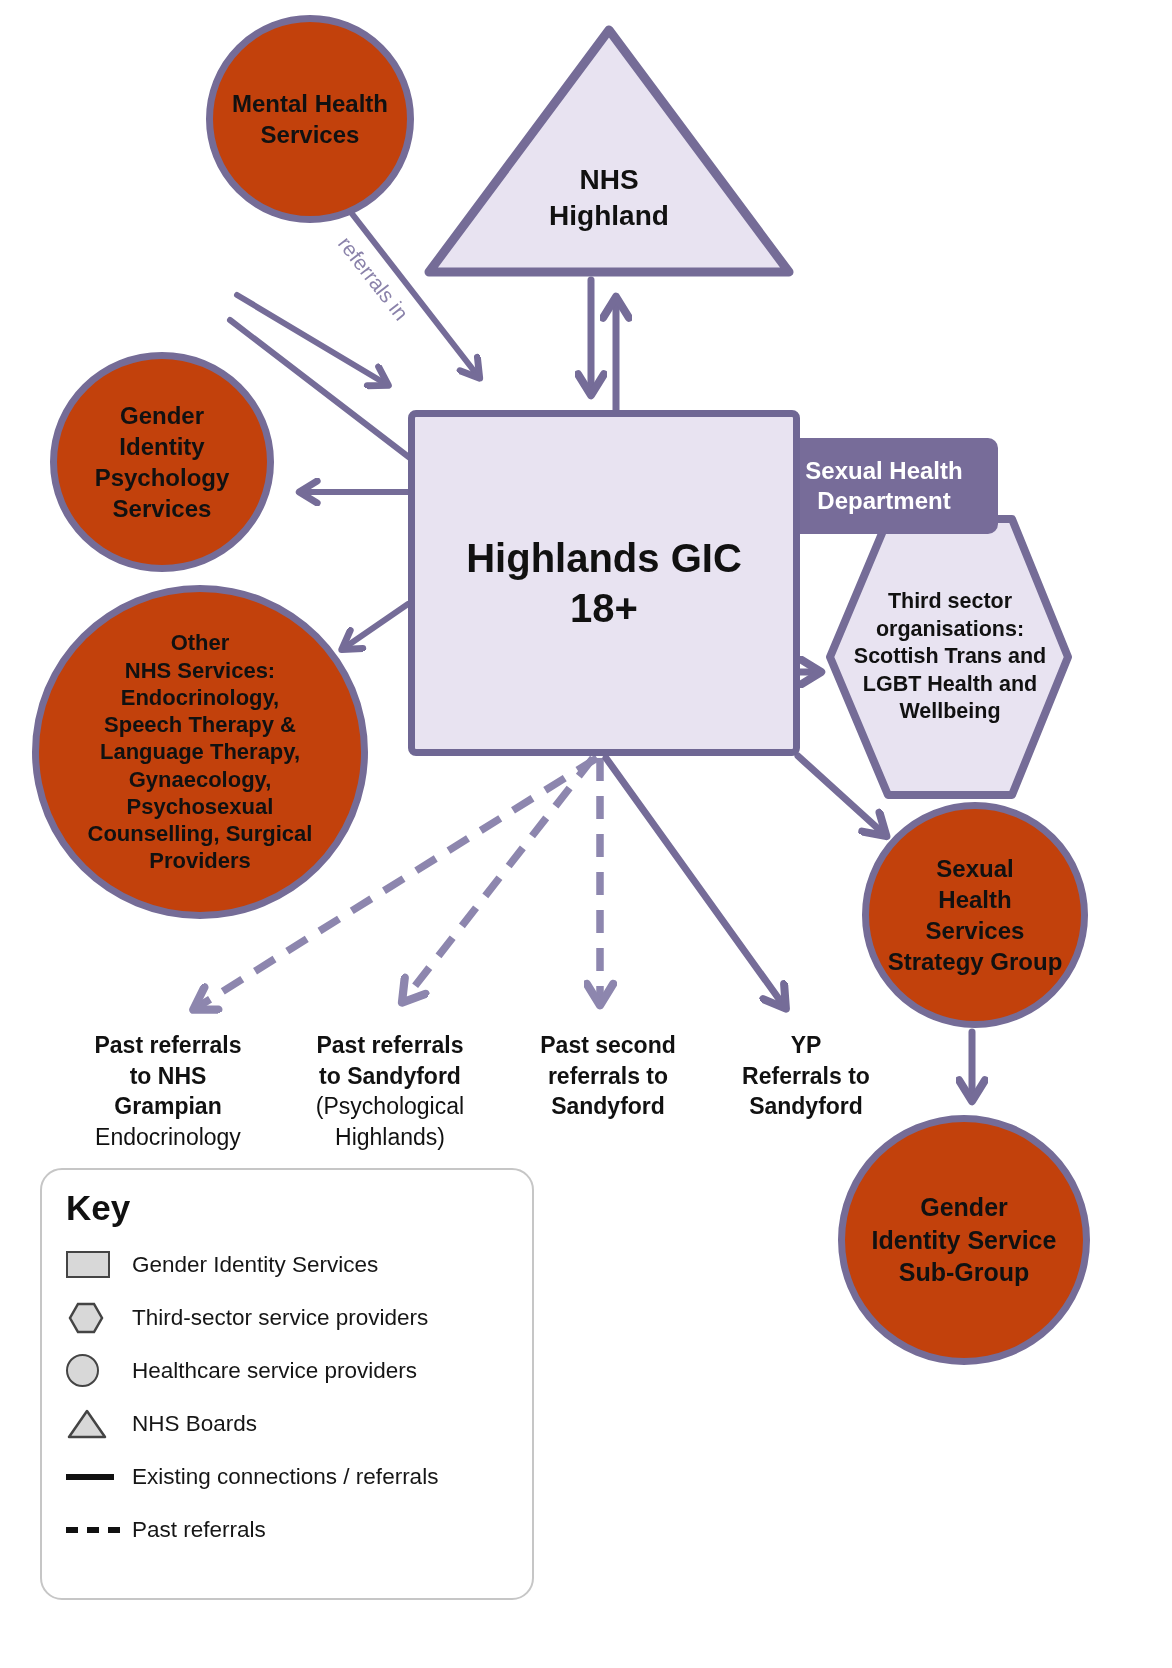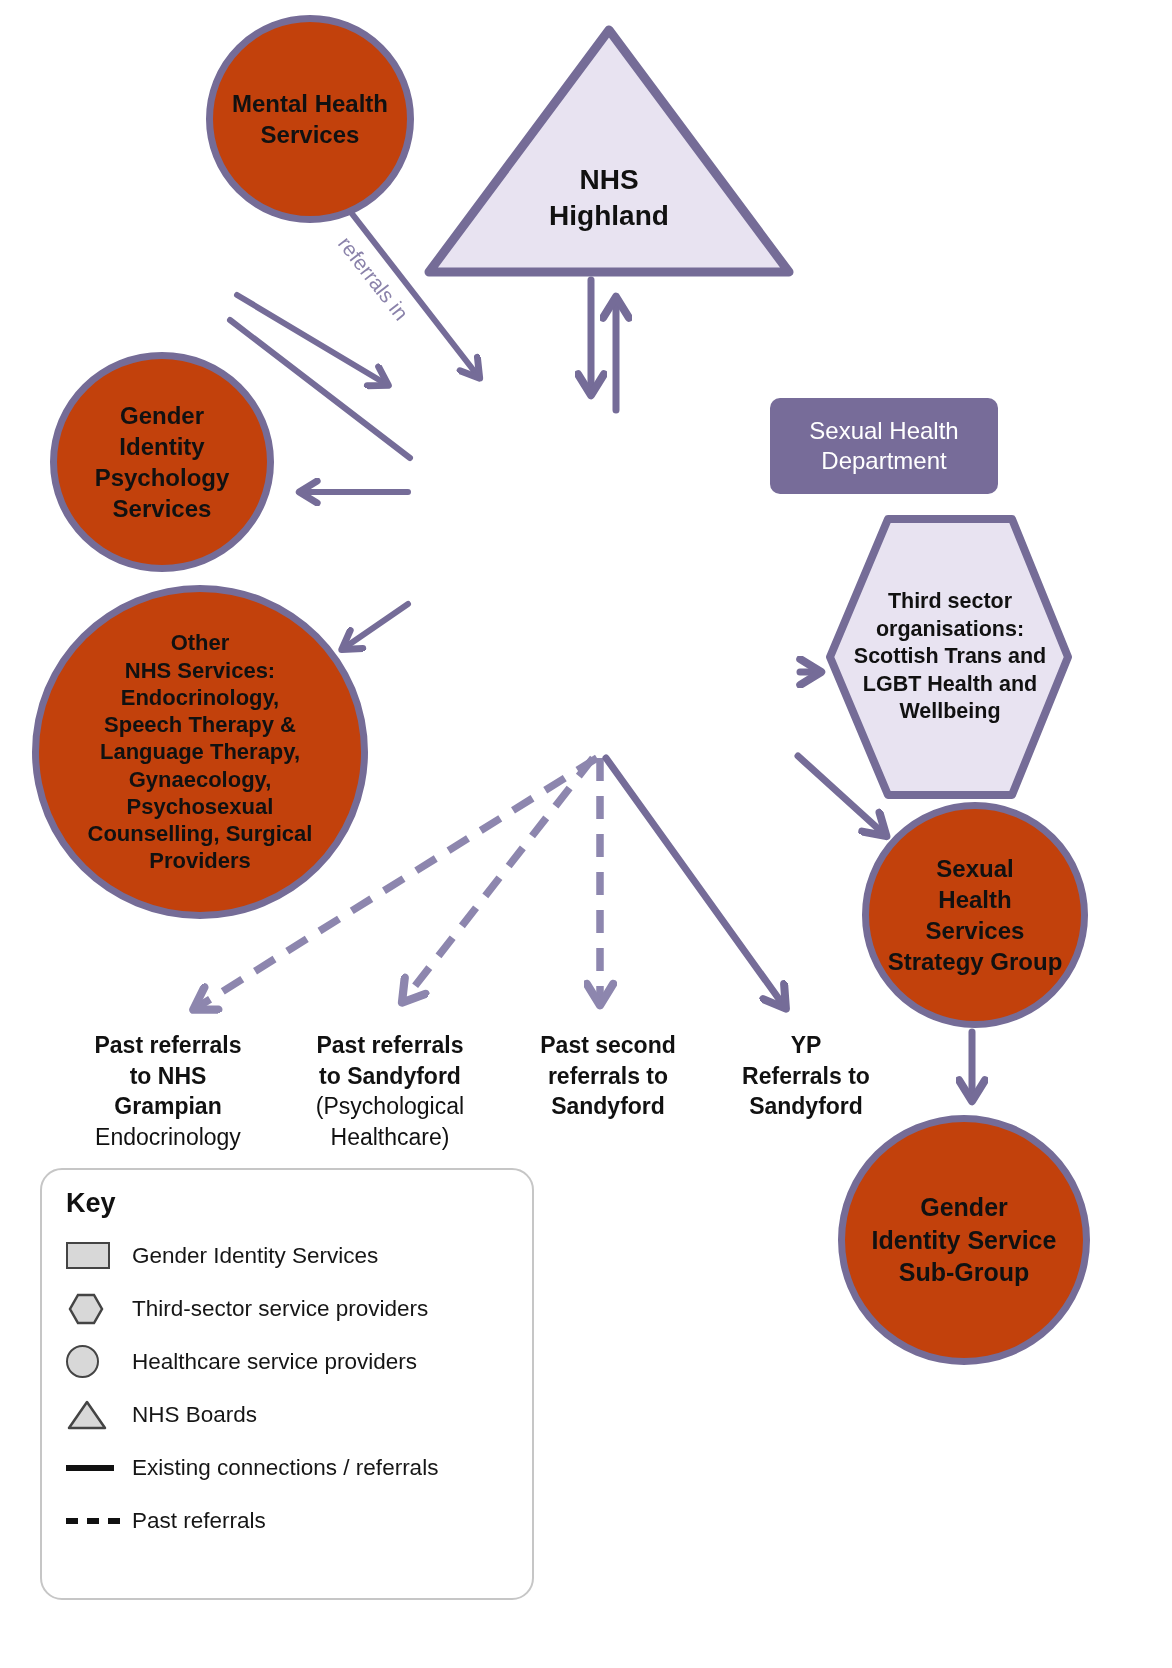--- a/index.html
+++ b/index.html
@@ -11,31 +11,31 @@
   .wire{stroke:#756c98;stroke-width:7;fill:none;stroke-linecap:round;}
   .wire.thin{stroke-width:6;}
   .wire.past{stroke:#8d86ae;stroke-width:7.5;stroke-dasharray:23 15;stroke-linecap:butt;}
   .node{position:absolute;display:flex;align-items:center;justify-content:center;
         text-align:center;white-space:pre-line;color:#111;font-weight:700;z-index:3;
         box-sizing:border-box;}
   .circle{background:#c2410c;border:7px solid #756c97;border-radius:50%;}
   .gicbox{background:#e8e3f1;border:7px solid #6f6794;border-radius:8px;font-size:40px;line-height:1.25;}
   .tab{position:absolute;background:#776c99;color:#ffffff;border-radius:10px;z-index:2;
        display:flex;align-items:center;justify-content:center;text-align:center;
-       white-space:pre-line;font-weight:400;font-size:24px;line-height:1.25;box-sizing:border-box;}
+       white-space:pre-line;font-weight:700;font-size:24px;line-height:1.25;box-sizing:border-box;margin-top:40px;}
   .freetext{position:absolute;z-index:3;text-align:center;color:#111;white-space:pre-line;font-weight:700;}
   .refin{position:absolute;left:352px;top:232px;transform:rotate(52deg);transform-origin:0 0;
          color:#8a82aa;font-size:21px;font-weight:400;z-index:2;white-space:nowrap;}
   .outlabel{position:absolute;text-align:center;font-size:23px;line-height:1.33;color:#111;z-index:3;}
   .outlabel .w-n{font-weight:400;}
   .outlabel .w-b{font-weight:700;}
   .outlabel .w-x{font-weight:700;}
   .keybox{position:absolute;left:40px;top:1168px;width:494px;height:432px;border:2px solid #c6c6c6;
           border-radius:22px;background:#ffffff;box-sizing:border-box;padding:14px 24px;z-index:3;}
-  .keytitle{font-size:27px;font-weight:700;color:#111;margin:4px 0 10px 0;}
+  .keytitle{font-size:35px;font-weight:700;color:#111;margin:4px 0 10px 0;}
   .krow{display:flex;align-items:center;height:53px;}
   .ksw{width:66px;display:flex;align-items:center;}
   .klabel{font-size:22.5px;color:#161616;font-weight:400;}
   .sw-rect{width:44px;height:27px;background:#d8d8d8;border:2.5px solid #444;box-sizing:border-box;}
   .sw-circle{width:33px;height:33px;background:#d8d8d8;border:2.5px solid #444;border-radius:50%;box-sizing:border-box;}
   .sw-line{width:48px;border-top:6px solid #111;}
   .sw-dash{width:54px;border-top:6px dashed #111;}
 </style>
 </head>
 <body>
@@ -79,20 +79,22 @@
     <line class="wire past" x1="600" y1="758" x2="600" y2="1002" marker-end="url(#ahp)"></line>
 
     <line class="wire" x1="606" y1="758" x2="784" y2="1006" marker-end="url(#ah)"></line>
   </svg>
 
   <div class="refin">referrals in</div>
 
   <div class="tab" style="left:770px;top:398px;width:228px;height:96px;">Sexual Health
 Department</div>
 
+  <div class="node gicbox" style="left:408px;top:410px;width:392px;height:346px;">Highlands GIC
+18+</div>
 
   <div class="node circle" style="left:206px;top:15px;width:208px;height:208px;font-size:24px;line-height:1.3;">Mental Health
 Services</div>
 
 
   <div class="node circle" style="left:50px;top:352px;width:224px;height:220px;font-size:24px;line-height:1.3;">Gender
 Identity
 Psychology
 Services</div>
 
@@ -128,21 +130,21 @@
     <div><span class="w-b">Past referrals</span></div>
     <div><span class="w-b">to </span><span class="w-x">NHS</span></div>
     <div><span class="w-x">Grampian</span></div>
     <div><span class="w-n">Endocrinology</span></div>
   </div>
 
   <div class="outlabel" style="left:280px;top:1030px;width:220px;">
     <div><span class="w-b">Past referrals</span></div>
     <div><span class="w-b">to </span><span class="w-x">Sandyford</span></div>
     <div><span class="w-n">(Psychological</span></div>
-    <div><span class="w-n">Healthcare)</span></div>
+    <div><span class="w-n">Highlands)</span></div>
   </div>
 
   <div class="outlabel" style="left:503px;top:1030px;width:210px;">
     <div><span class="w-b">Past second</span></div>
     <div><span class="w-b">referrals to</span></div>
     <div><span class="w-x">Sandyford</span></div>
   </div>
 
   <div class="outlabel" style="left:711px;top:1030px;width:190px;">
     <div><span class="w-x">YP</span></div>

